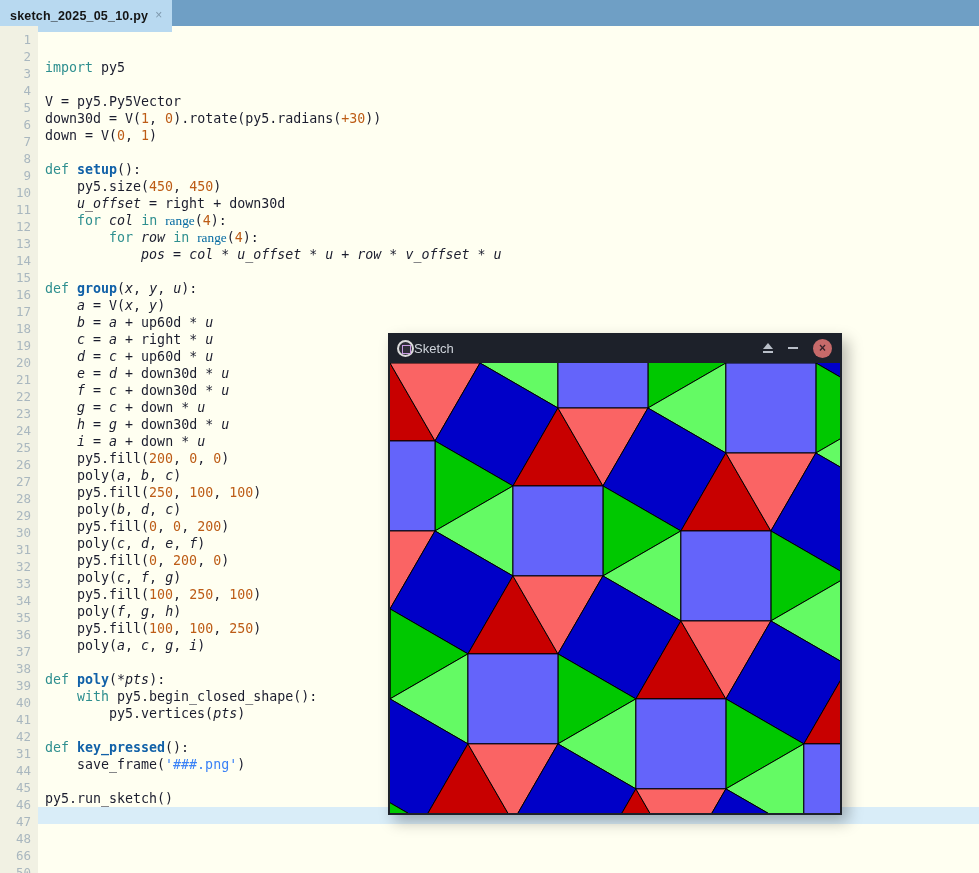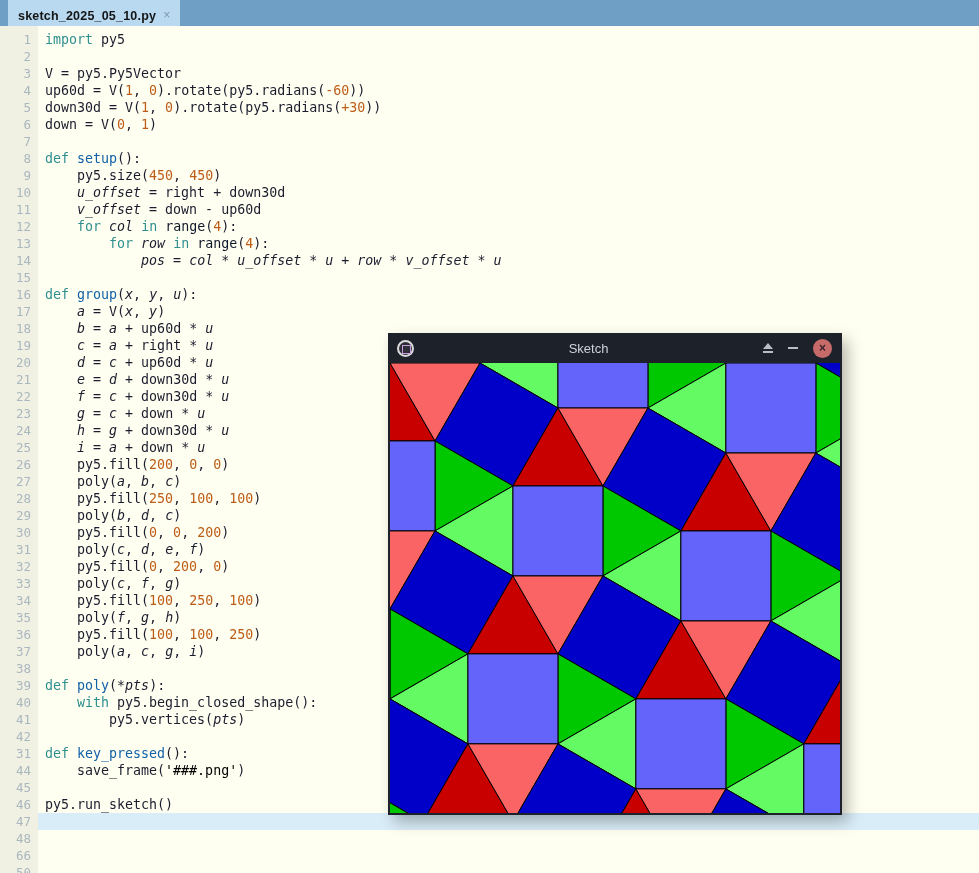--- a/index.html
+++ b/index.html
@@ -1,50 +1,50 @@
 <!DOCTYPE html>
 <html><head>
 <meta charset="utf-8">
 <style>
   * { margin:0; padding:0; box-sizing:border-box; }
   html,body { width:979px; height:873px; overflow:hidden; }
   body { position:relative; background:#fffff1; font-family:"Liberation Sans", sans-serif; }
 
   
   .tabbar { position:absolute; top:0; left:0; width:100%; height:26px; background:#6f9fc5; }
-  .tab { position:absolute; left:8px; top:0; height:26px; background:#b8d9f0;
+  .tab { position:absolute; left:0; top:0; height:26px; background:#b8d9f0;
          display:flex; align-items:center; padding:16px 10px; }
   .tab-label { font-size:12.5px; font-weight:bold; color:#141414; letter-spacing:0.2px; }
   .tab-close { font-size:12px; color:#7e99ad; margin-left:7px; position:relative; top:-1px; }
 
   
   .editor { position:absolute; top:26px; left:0; right:0; bottom:0; display:flex;
             font-family:"DejaVu Sans Mono", monospace; font-size:13.3px; }
   .gutter { width:38px; background:#f1f1e3; padding:5px 7px 0 0; text-align:right;
             color:#a9b7bf; flex:none; }
   .gutter .lnum { height:17px; line-height:17px; font-size:12.5px; }
-  .code { flex:1; padding-top:5px; background:#fffff1; overflow:hidden; }
+  .code { flex:1; padding-top:5px; background:#fffff1; overflow:hidden;margin-top:28px; }
   .code .line { height:17px; line-height:17px; white-space:pre; padding-left:7px; color:#1b1d2e; }
   .code .line.current { background:#d9edf8; }
   .tk-k { color:#2e8f8f; }
-  .tk-b { color:#0f172a; }
-  .tk-d { color:#1161a8; font-weight:normal; }
+  .tk-b { color:#0369a1;font-family:Liberation Serif, serif; }
+  .tk-d { color:#1161a8; font-weight:bold; }
   .tk-n { color:#bd5c16; }
-  .tk-s { color:#000000; }
+  .tk-s { color:#3b82f6; }
   .tk-v { font-style:italic; }
 
   
   .win { position:absolute; left:388px; top:333px; width:454px; background:#1d212a;
          box-shadow:6px 7px 14px rgba(0,0,0,0.28); }
   .titlebar { height:30px; display:flex; align-items:center; }
   .app-icon { width:17px; height:17px; border-radius:50%; background:#2e2e38;
               border:2px solid #dcdcdc; margin-left:9px; position:relative; flex:none; }
   .app-icon::before { content:""; position:absolute; left:3px; top:3px; width:7px; height:7px;
                       border:1px solid #c79ae0; }
-  .win-title { flex:1; text-align:center; color:#ced3da; font-size:13px; }
+  .win-title { flex:1; text-align:left; color:#ced3da; font-size:13px; }
   .controls { display:flex; align-items:center; gap:15px; margin-right:10px; }
   .eject { display:flex; flex-direction:column; align-items:center; cursor:default; }
   .eject .tri { width:0; height:0; border-left:5px solid transparent;
                 border-right:5px solid transparent; border-bottom:6px solid #b9bfc8; }
   .eject .bar { width:10px; height:2px; background:#b9bfc8; margin-top:2px; }
   .minbtn { width:10px; height:2px; background:#b9bfc8; }
   .closebtn { width:19px; height:19px; border-radius:50%; background:#c76a6a;
               color:#38222a; font-size:12px; font-weight:bold; display:flex;
               align-items:center; justify-content:center; }
   .canvas-wrap { margin:0 2px 2px 2px; width:450px; height:450px; background:#cccccc; }
@@ -110,28 +110,26 @@
       <div class="lnum">46</div>
       <div class="lnum">47</div>
       <div class="lnum">48</div>
       <div class="lnum">66</div>
       <div class="lnum">50</div>
     </div>
   <div class="code">
       <div class="line"><span class="tk-k">import</span><span class="tk-p"> py5</span></div>
       <div class="line"></div>
       <div class="line"><span class="tk-p">V = py5.Py5Vector</span></div>
-      <div class="line"><span class="tk-p">up60d = V(</span><span class="tk-n">1</span><span class="tk-p">, </span><span class="tk-n">0</span><span class="tk-p">).rotate(py5.radians(</span><span class="tk-n">-60</span><span class="tk-p">))</span></div>
       <div class="line"><span class="tk-p">down30d = V(</span><span class="tk-n">1</span><span class="tk-p">, </span><span class="tk-n">0</span><span class="tk-p">).rotate(py5.radians(</span><span class="tk-n">+30</span><span class="tk-p">))</span></div>
       <div class="line"><span class="tk-p">down = V(</span><span class="tk-n">0</span><span class="tk-p">, </span><span class="tk-n">1</span><span class="tk-p">)</span></div>
       <div class="line"></div>
       <div class="line"><span class="tk-k">def</span><span class="tk-p"> </span><span class="tk-d">setup</span><span class="tk-p">():</span></div>
       <div class="line"><span class="tk-p">    py5.size(</span><span class="tk-n">450</span><span class="tk-p">, </span><span class="tk-n">450</span><span class="tk-p">)</span></div>
       <div class="line"><span class="tk-p">    </span><span class="tk-v">u_offset</span><span class="tk-p"> = right + down30d</span></div>
-      <div class="line"><span class="tk-p">    </span><span class="tk-v">v_offset</span><span class="tk-p"> = down - up60d</span></div>
       <div class="line"><span class="tk-p">    </span><span class="tk-k">for</span><span class="tk-p"> </span><span class="tk-v">col</span><span class="tk-p"> </span><span class="tk-k">in</span><span class="tk-p"> </span><span class="tk-b">range</span><span class="tk-p">(</span><span class="tk-n">4</span><span class="tk-p">):</span></div>
       <div class="line"><span class="tk-p">        </span><span class="tk-k">for</span><span class="tk-p"> </span><span class="tk-v">row</span><span class="tk-p"> </span><span class="tk-k">in</span><span class="tk-p"> </span><span class="tk-b">range</span><span class="tk-p">(</span><span class="tk-n">4</span><span class="tk-p">):</span></div>
       <div class="line"><span class="tk-p">            </span><span class="tk-v">pos</span><span class="tk-p"> = </span><span class="tk-v">col</span><span class="tk-p"> * </span><span class="tk-v">u_offset</span><span class="tk-p"> * </span><span class="tk-v">u</span><span class="tk-p"> + </span><span class="tk-v">row</span><span class="tk-p"> * </span><span class="tk-v">v_offset</span><span class="tk-p"> * </span><span class="tk-v">u</span></div>
       <div class="line"></div>
       <div class="line"><span class="tk-k">def</span><span class="tk-p"> </span><span class="tk-d">group</span><span class="tk-p">(</span><span class="tk-v">x</span><span class="tk-p">, </span><span class="tk-v">y</span><span class="tk-p">, </span><span class="tk-v">u</span><span class="tk-p">):</span></div>
       <div class="line"><span class="tk-p">    </span><span class="tk-v">a</span><span class="tk-p"> = V(</span><span class="tk-v">x</span><span class="tk-p">, </span><span class="tk-v">y</span><span class="tk-p">)</span></div>
       <div class="line"><span class="tk-p">    </span><span class="tk-v">b</span><span class="tk-p"> = </span><span class="tk-v">a</span><span class="tk-p"> + up60d * </span><span class="tk-v">u</span></div>
       <div class="line"><span class="tk-p">    </span><span class="tk-v">c</span><span class="tk-p"> = </span><span class="tk-v">a</span><span class="tk-p"> + right * </span><span class="tk-v">u</span></div>
       <div class="line"><span class="tk-p">    </span><span class="tk-v">d</span><span class="tk-p"> = </span><span class="tk-v">c</span><span class="tk-p"> + up60d * </span><span class="tk-v">u</span></div>
       <div class="line"><span class="tk-p">    </span><span class="tk-v">e</span><span class="tk-p"> = </span><span class="tk-v">d</span><span class="tk-p"> + down30d * </span><span class="tk-v">u</span></div>

